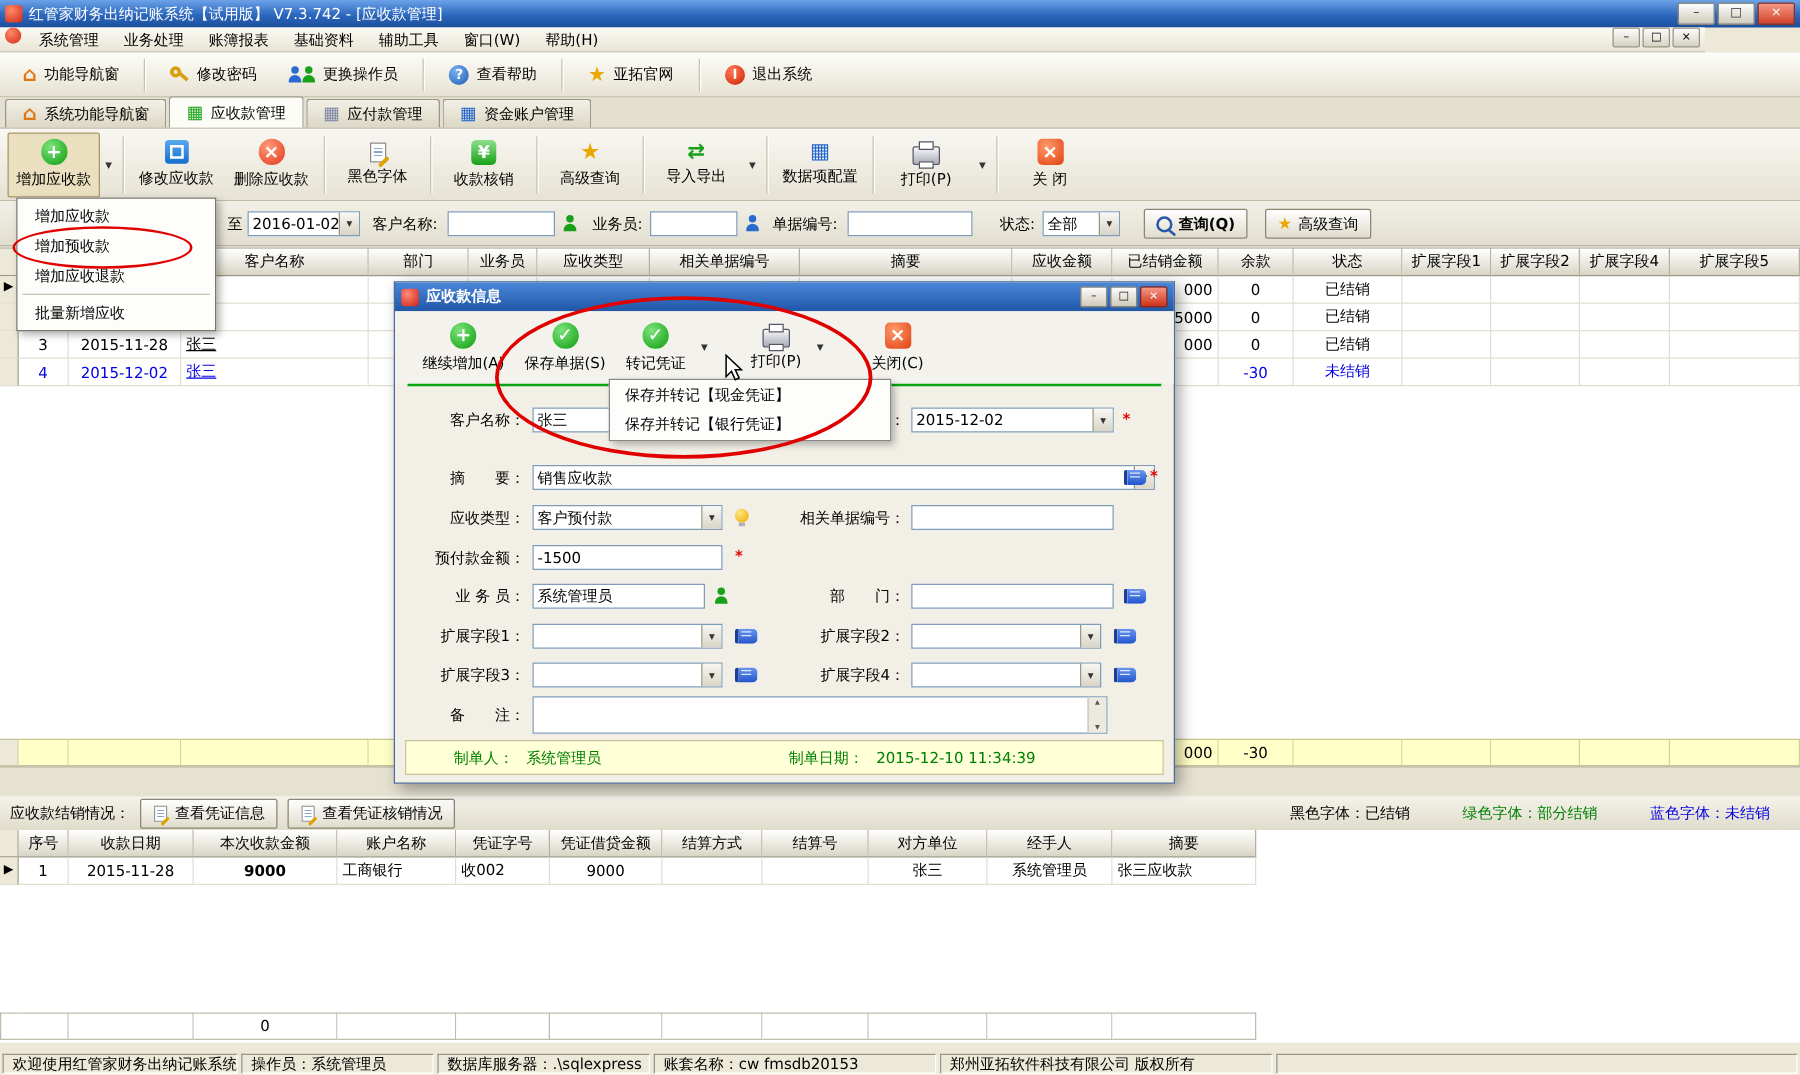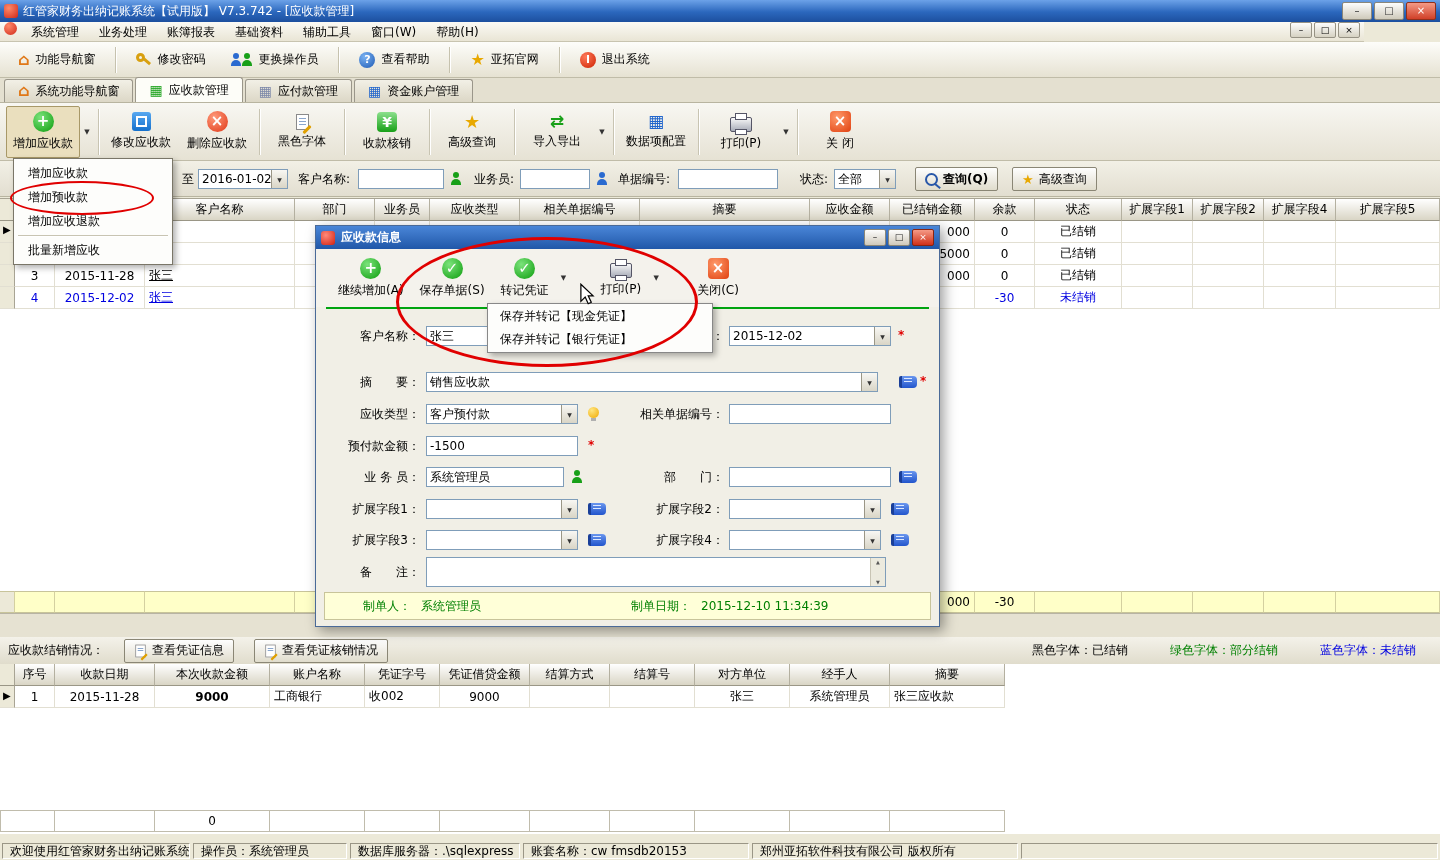--- a/index.html
+++ b/index.html
@@ -121,21 +121,21 @@
   .sumrow .td{background:#ffffc8;border-right:1px solid #d4d0a0;border-top:1px solid #c8c49a;border-bottom:1px solid #c8c49a}
   .sumrow .ind{background:#ece9d8}
   .sumrow .c9{justify-content:flex-end}.sumrow .c10{justify-content:center}
   .pointer{position:absolute;font-size:10px;line-height:1;color:#000}
 
   .hband{position:absolute;left:0;top:613px;width:1440px;height:24px;background:#e6e2d2;
      border-top:1px solid #b8b4a4;border-bottom:1px solid #cac6b4}
 
   
   .settlebar{position:absolute;left:0;top:637px;width:1440px;height:27px;
-     background:linear-gradient(#f4f2ea,#e0dccc);display:flex;align-items:center;padding:0 8px;box-sizing:border-box;gap:20px}
+     background:linear-gradient(#f4f2ea,#e0dccc);display:flex;align-items:center;padding:0 8px;box-sizing:border-box;gap:8px}
   .legend{margin-left:auto;display:flex;gap:42px;padding-right:16px;white-space:nowrap}
   .lg-green{color:#008000}.lg-blue{color:#0000e0}
 
   
   .bottompanel{position:absolute;left:0;top:664px;width:1440px;height:170px;background:#fff}
   .bgrid{position:absolute;left:0;top:0}
   .b0{width:40px}.b1{width:100px}.b2{width:115px}.b3{width:95px}.b4{width:75px}.b5{width:90px}
   .b6{width:80px}.b7{width:85px}.b8{width:95px}.b9{width:100px}.b10{width:115px}
   .bgr .b2{font-weight:bold}
   .bsumrow{position:absolute;left:0;top:146px;display:flex;height:22px}
@@ -557,21 +557,21 @@
       <span class="dd">▼</span>
     </div>
     <div class="flabel-r" style="top:100px">单据日期：</div>
     <div class="fcombo" style="top:100px;left:413px;width:162px">
       <span>2015-12-02</span>
       <span class="dd">▼</span>
     </div>
     <span class="req" style="top:102px;left:582px">*</span>
 
     <div class="flabel" style="top:146px">摘　　要：</div>
-    <div class="fcombo" style="top:146px;left:110px;width:452px">
+    <div class="fcombo" style="top:146px;left:110px;width:498px">
       <span>销售应收款</span>
       <span class="dd">▼</span>
     </div>
     <span class="ic-book fico" style="top:150px;left:583px"></span>
     <span class="req" style="top:148px;left:604px">*</span>
 
     <div class="flabel" style="top:178px">应收类型：</div>
     <div class="fcombo" style="top:178px;left:110px;width:152px">
       <span>客户预付款</span>
       <span class="dd">▼</span>

